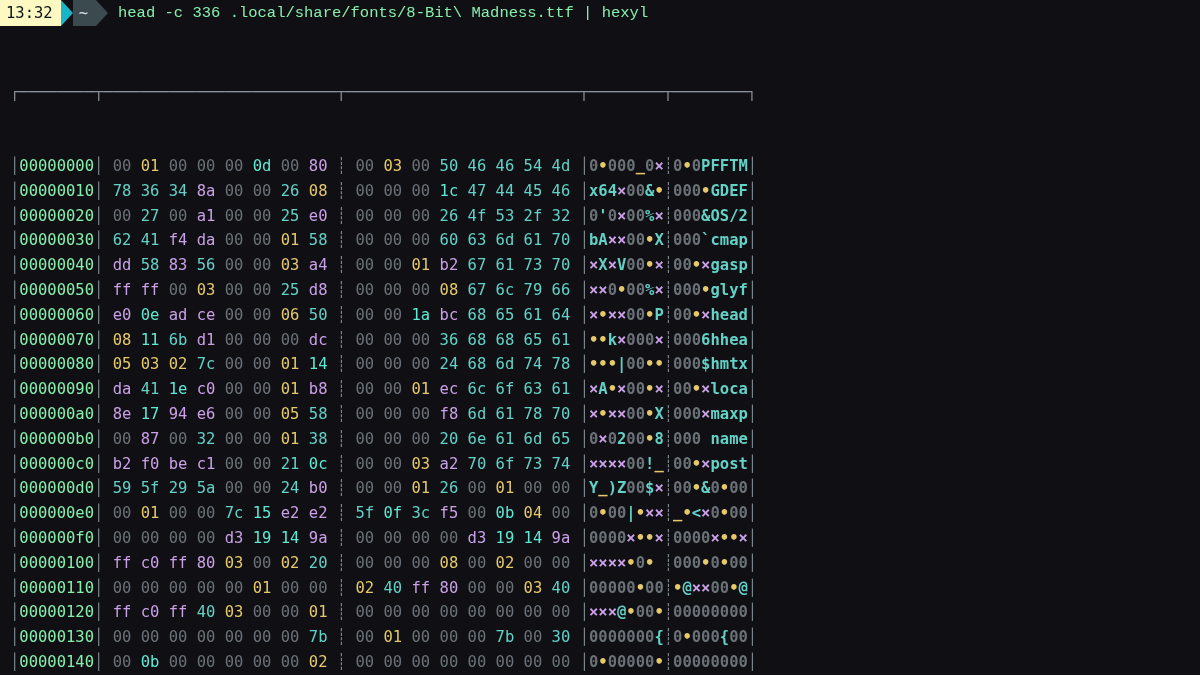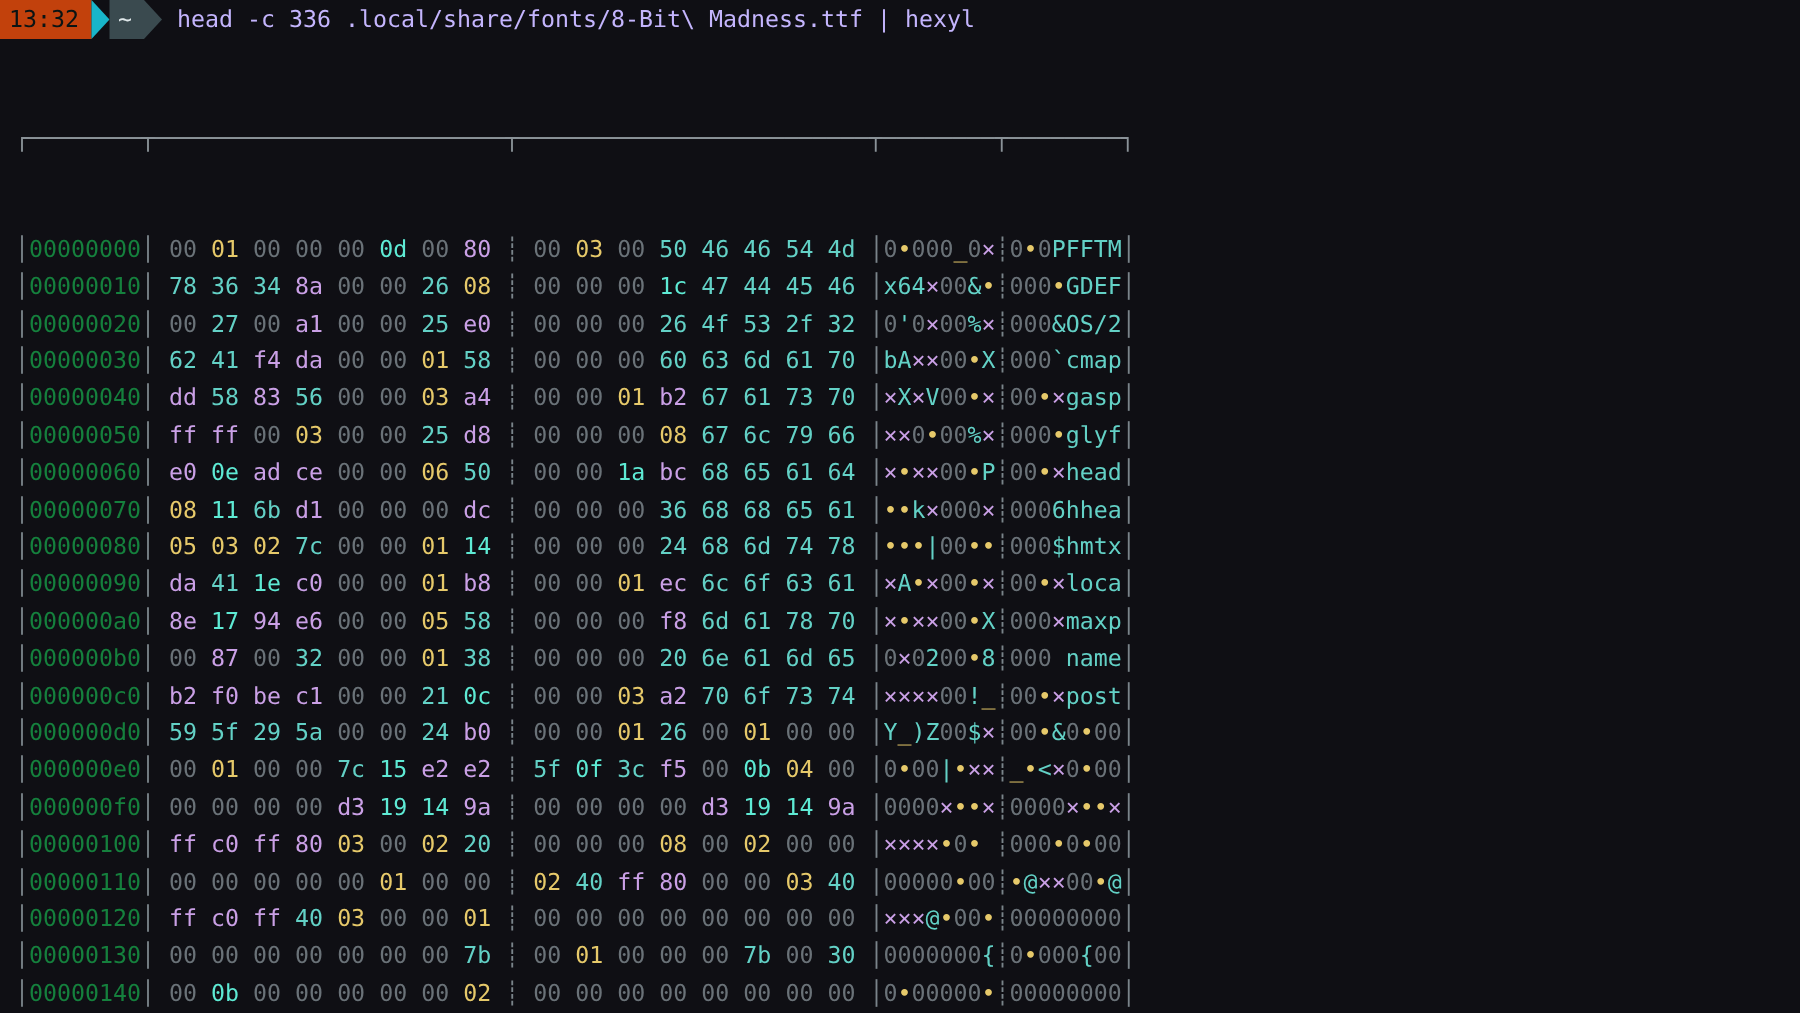--- a/index.html
+++ b/index.html
@@ -17,21 +17,21 @@
   .term {
     padding: 0;
   }
   .promptbar {
     display: flex;
     align-items: center;
     height: 26px;
     font-variant-ligatures: none;
   }
   .seg-time {
-    background: #c2410c;
+    background: #fef9c3;
     color: #0a1414;
     padding: 0 8px 0 6px;
     height: 26px;
     display: inline-flex;
     align-items: center;
     font-weight: 500;
   }
   .arrow {
     display:inline-block;
     width:0;height:0;
@@ -41,39 +41,40 @@
   .arrow.a-cyan { border-left:12px solid #18b5c9; }
   .arrow.a-gray { border-left:12px solid #3a4a4f; }
   .seg-dir {
     background:#3a4a4f;
     color:#e0e8ea;
     padding:0 8px 0 6px;
     height:26px;
     display:inline-flex;align-items:center;
   }
   .cmdtext {
-    color:#c4b5fd;
+    color:#86efac;
     padding-left:10px;
     white-space:pre;
+    font-family:Liberation Mono, monospace;
   }
   .hexblock {
     margin: 4px 0 0 10px;
     color:#6a7278;
     white-space:pre;
     font-variant-ligatures: none;
   }
   .row { white-space:pre; }
-  .offset { color:#15803d; }
+  .offset { color:#86efac; }
   .b0  { color:#6a7278; }           
   .blo { color:#e6c96a; }           
   .asc { color:#63d1c6; }           
   .bx  { color:#caa0e6; }           
   .bg  { color:#5eead4; }           
   .sep { color:#7a848a; }
-  .asciipanel { color:#c2c8cc; }
+  .asciipanel { color:#c2c8cc;font-weight:bold; }
   @keyframes blink { 50% { opacity:0.15; } }
   .border { color:#8a9298; }
 </style>
 </head>
 <body>
 
 <div class="term">
 
   <div class="promptbar">
     <span class="seg-time">

